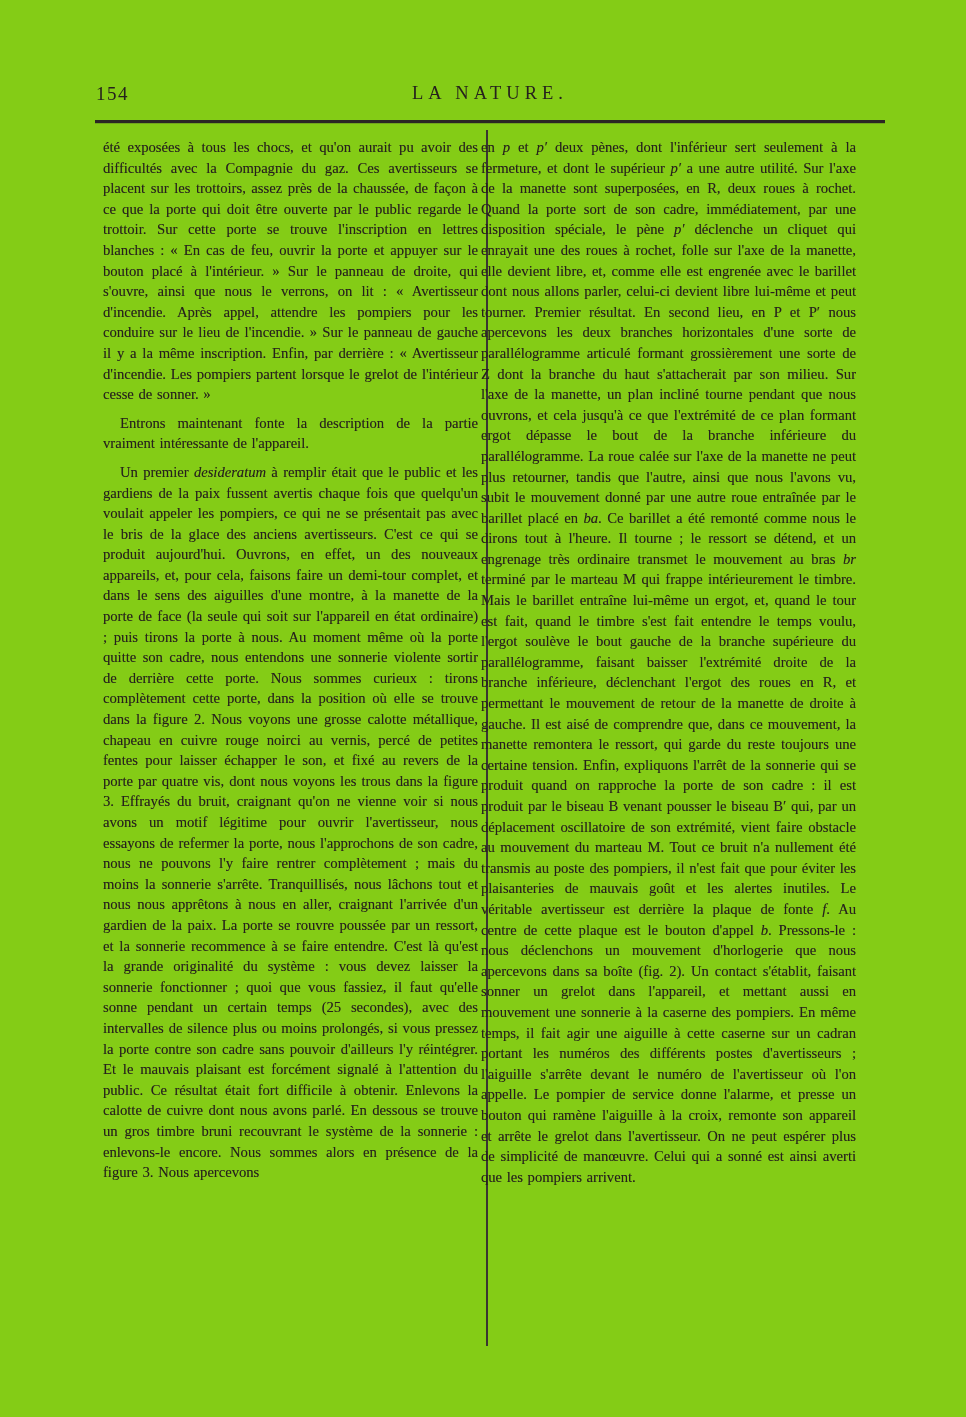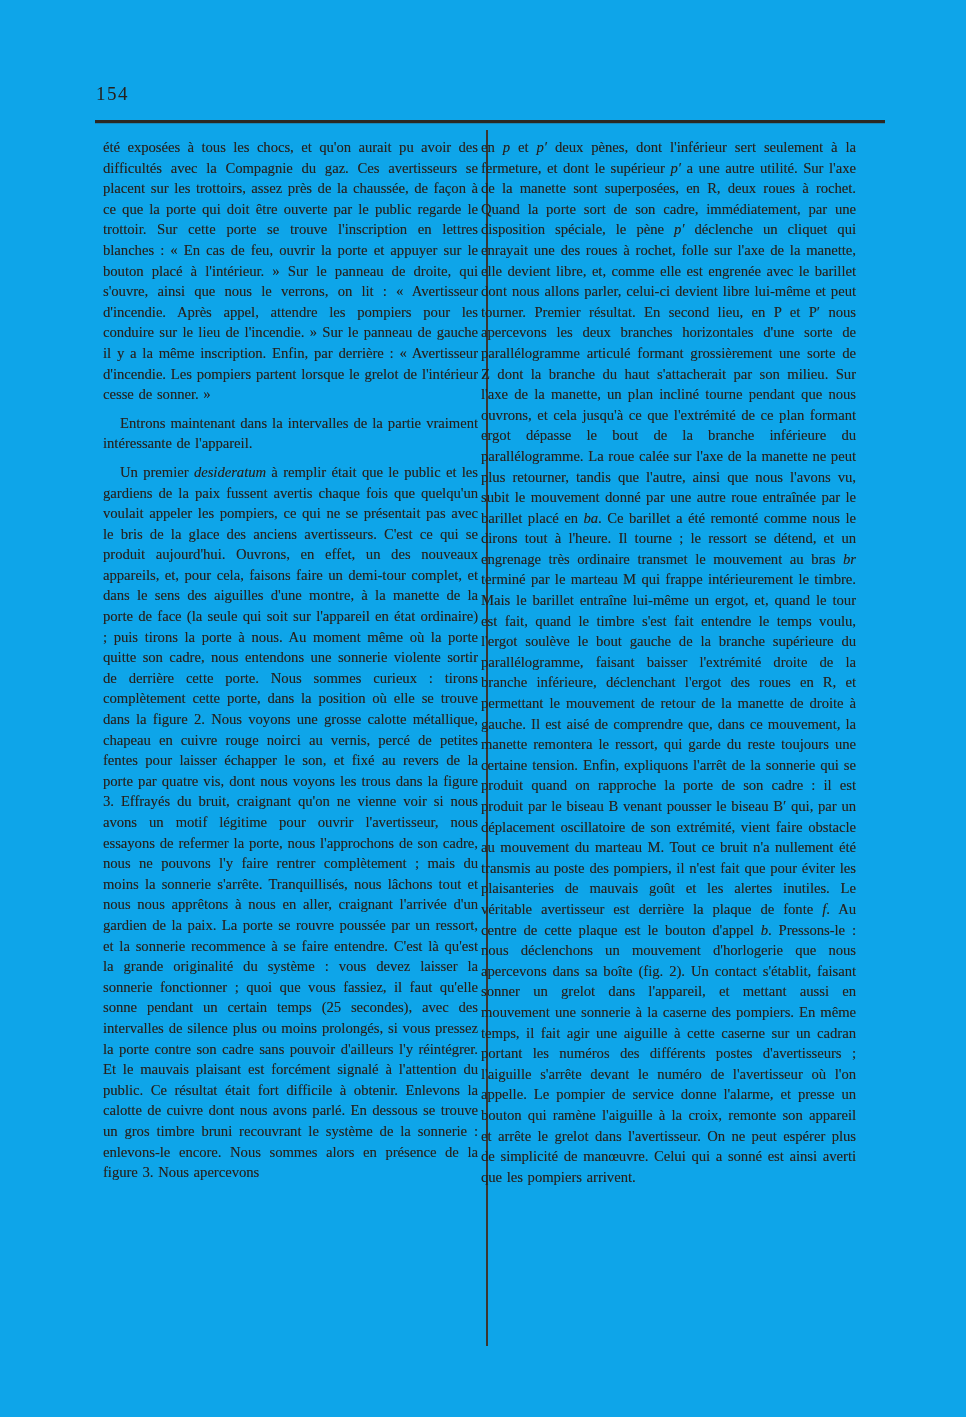--- a/index.html
+++ b/index.html
@@ -1,20 +1,20 @@
 <!DOCTYPE html>
 <html lang="fr"><head>
 <meta charset="utf-8">
 <style>
   html,body{margin:0;padding:0;background:#e9e9e9;}
   .page{
     position:relative;
     width:966px;height:1417px;
     margin:0 auto;
-    background:#0ea5e9;
+    background:#84cc16;
     overflow:hidden;
     font-family:"Liberation Serif","DejaVu Serif",serif;
     color:#26211d;
   }
   .page-number{
     position:absolute;left:96px;top:83px;
     font-size:19px;letter-spacing:1.5px;
   }
   .journal-title{
     position:absolute;left:95px;top:83px;width:790px;
@@ -47,26 +47,27 @@
     text-align:justify;word-spacing:.05em;
   }
 </style>
 </head>
 <body>
 
 <div class="page">
 
   <div class="page-number">154</div>
 
+  <div class="journal-title">LA NATURE.</div>
 
   <div class="header-rule"></div>
 
   <div class="col col-left">
       <p class="para"><span>été exposées à tous les chocs, et qu'on aurait pu avoir des difficultés avec la Compagnie du gaz. Ces avertisseurs se placent sur les trottoirs, assez près de la chaussée, de façon à ce que la porte qui doit être ouverte par le public regarde le trottoir. Sur cette porte se trouve l'inscription en lettres blanches : « En cas de feu, ouvrir la porte et appuyer sur le bouton placé à l'intérieur. » Sur le panneau de droite, qui s'ouvre, ainsi que nous le verrons, on lit : « Avertisseur d'incendie. Après appel, attendre les pompiers pour les conduire sur le lieu de l'incendie. » Sur le panneau de gauche il y a la même inscription. Enfin, par derrière : « Avertisseur d'incendie. Les pompiers partent lorsque le grelot de l'intérieur cesse de sonner. »</span></p>
-      <p class="para indent"><span>Entrons maintenant dans la intervalles de la partie vraiment intéressante de l'appareil.</span></p>
+      <p class="para indent"><span>Entrons maintenant fonte la description de la partie vraiment intéressante de l'appareil.</span></p>
       <p class="para indent"><span>Un premier </span><i>desideratum</i><span> à remplir était que le public et les gardiens de la paix fussent avertis chaque fois que quelqu'un voulait appeler les pompiers, ce qui ne se présentait pas avec le bris de la glace des anciens avertisseurs. C'est ce qui se produit aujourd'hui. Ouvrons, en effet, un des nouveaux appareils, et, pour cela, faisons faire un demi-tour complet, et dans le sens des aiguilles d'une montre, à la manette de la porte de face (la seule qui soit sur l'appareil en état ordinaire) ; puis tirons la porte à nous. Au moment même où la porte quitte son cadre, nous entendons une sonnerie violente sortir de derrière cette porte. Nous sommes curieux : tirons complètement cette porte, dans la position où elle se trouve dans la figure 2. Nous voyons une grosse calotte métallique, chapeau en cuivre rouge noirci au vernis, percé de petites fentes pour laisser échapper le son, et fixé au revers de la porte par quatre vis, dont nous voyons les trous dans la figure 3. Effrayés du bruit, craignant qu'on ne vienne voir si nous avons un motif légitime pour ouvrir l'avertisseur, nous essayons de refermer la porte, nous l'approchons de son cadre, nous ne pouvons l'y faire rentrer complètement ; mais du moins la sonnerie s'arrête. Tranquillisés, nous lâchons tout et nous nous apprêtons à nous en aller, craignant l'arrivée d'un gardien de la paix. La porte se rouvre poussée par un ressort, et la sonnerie recommence à se faire entendre. C'est là qu'est la grande originalité du système : vous devez laisser la sonnerie fonctionner ; quoi que vous fassiez, il faut qu'elle sonne pendant un certain temps (25 secondes), avec des intervalles de silence plus ou moins prolongés, si vous pressez la porte contre son cadre sans pouvoir d'ailleurs l'y réintégrer. Et le mauvais plaisant est forcément signalé à l'attention du public. Ce résultat était fort difficile à obtenir. Enlevons la calotte de cuivre dont nous avons parlé. En dessous se trouve un gros timbre bruni recouvrant le système de la sonnerie : enlevons-le encore. Nous sommes alors en présence de la figure 3. Nous apercevons</span></p>
     </div>
 
   <div class="col-divider"></div>
 
   <div class="col col-right">
       <p class="para"><span>en </span><i>p</i><span> et </span><i>p′</i><span> deux pènes, dont l'inférieur sert seulement à la fermeture, et dont le supérieur </span><i>p′</i><span> a une autre utilité. Sur l'axe de la manette sont superposées, en R, deux roues à rochet. Quand la porte sort de son cadre, immédiatement, par une disposition spéciale, le pène </span><i>p′</i><span> déclenche un cliquet qui enrayait une des roues à rochet, folle sur l'axe de la manette, elle devient libre, et, comme elle est engrenée avec le barillet dont nous allons parler, celui-ci devient libre lui-même et peut tourner. Premier résultat. En second lieu, en P et P′ nous apercevons les deux branches horizontales d'une sorte de parallélogramme articulé formant grossièrement une sorte de Z dont la branche du haut s'attacherait par son milieu. Sur l'axe de la manette, un plan incliné tourne pendant que nous ouvrons, et cela jusqu'à ce que l'extrémité de ce plan formant ergot dépasse le bout de la branche inférieure du parallélogramme. La roue calée sur l'axe de la manette ne peut plus retourner, tandis que l'autre, ainsi que nous l'avons vu, subit le mouvement donné par une autre roue entraînée par le barillet placé en </span><i>ba</i><span>. Ce barillet a été remonté comme nous le dirons tout à l'heure. Il tourne ; le ressort se détend, et un engrenage très ordinaire transmet le mouvement au bras </span><i>br</i><span> terminé par le marteau M qui frappe intérieurement le timbre. Mais le barillet entraîne lui-même un ergot, et, quand le tour est fait, quand le timbre s'est fait entendre le temps voulu, l'ergot soulève le bout gauche de la branche supérieure du parallélogramme, faisant baisser l'extrémité droite de la branche inférieure, déclenchant l'ergot des roues en R, et permettant le mouvement de retour de la manette de droite à gauche. Il est aisé de comprendre que, dans ce mouvement, la manette remontera le ressort, qui garde du reste toujours une certaine tension. Enfin, expliquons l'arrêt de la sonnerie qui se produit quand on rapproche la porte de son cadre : il est produit par le biseau B venant pousser le biseau B′ qui, par un déplacement oscillatoire de son extrémité, vient faire obstacle au mouvement du marteau M. Tout ce bruit n'a nullement été transmis au poste des pompiers, il n'est fait que pour éviter les plaisanteries de mauvais goût et les alertes inutiles. Le véritable avertisseur est derrière la plaque de fonte </span><i>f</i><span>. Au centre de cette plaque est le bouton d'appel </span><i>b</i><span>. Pressons-le : nous déclenchons un mouvement d'horlogerie que nous apercevons dans sa boîte (fig. 2). Un contact s'établit, faisant sonner un grelot dans l'appareil, et mettant aussi en mouvement une sonnerie à la caserne des pompiers. En même temps, il fait agir une aiguille à cette caserne sur un cadran portant les numéros des différents postes d'avertisseurs ; l'aiguille s'arrête devant le numéro de l'avertisseur où l'on appelle. Le pompier de service donne l'alarme, et presse un bouton qui ramène l'aiguille à la croix, remonte son appareil et arrête le grelot dans l'avertisseur. On ne peut espérer plus de simplicité de manœuvre. Celui qui a sonné est ainsi averti que les pompiers arrivent.</span></p>
     </div>
 
 </div>

